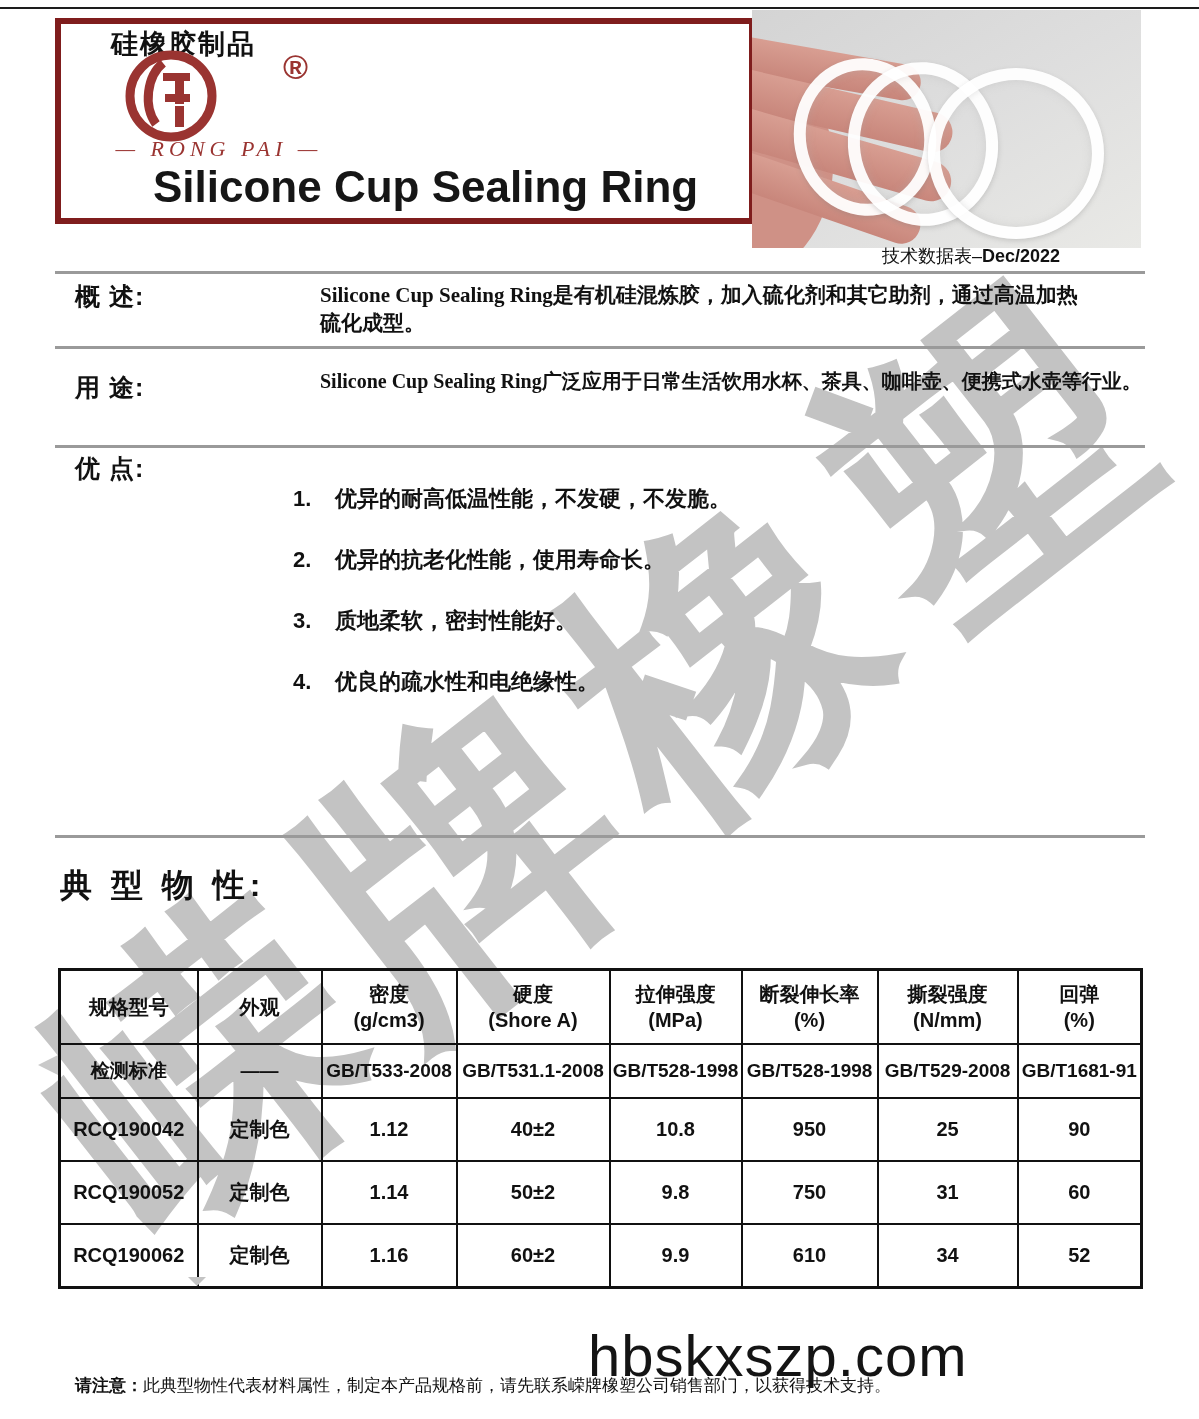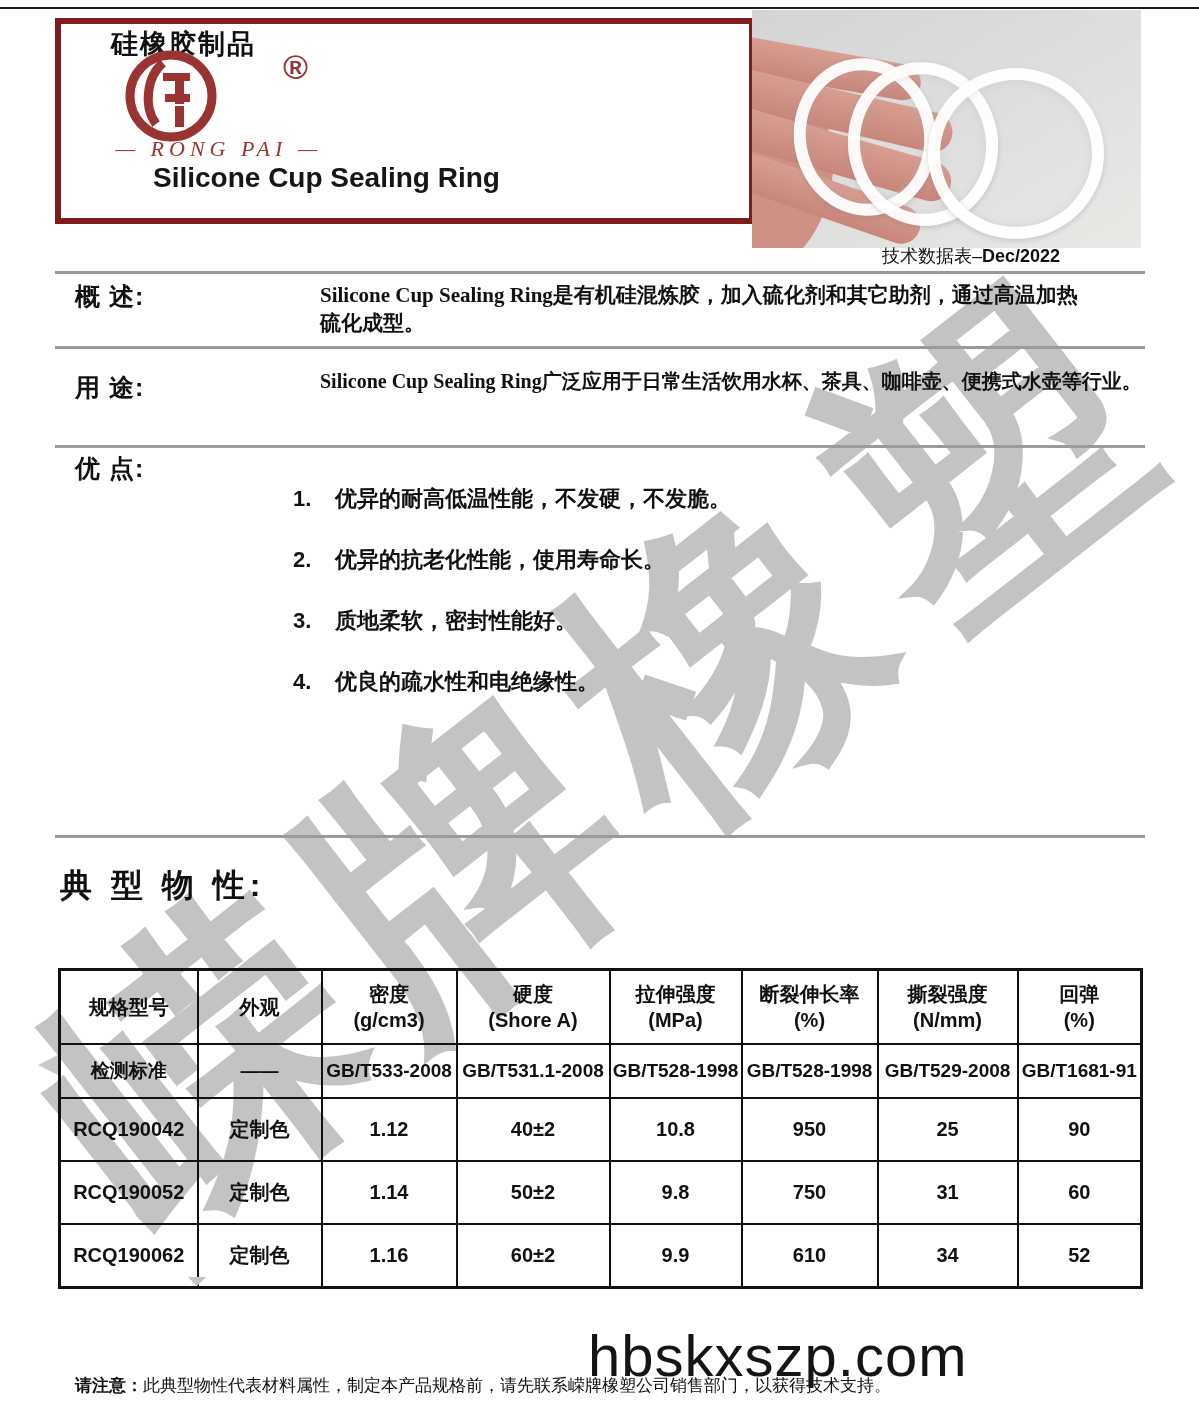--- a/index.html
+++ b/index.html
@@ -15,21 +15,21 @@
   .top-rule{position:absolute;left:0;top:7px;width:1199px;height:2px;background:#1d1d1d;z-index:1;}
 
   
   .logo-box{position:absolute;left:55px;top:18px;width:688px;height:194px;
     border:6px solid #7f1d1d;z-index:1;}
   .brand-top{position:absolute;left:50px;top:2px;font-size:27px;font-weight:bold;letter-spacing:2px;}
   .emblem{position:absolute;left:62px;top:24px;width:96px;height:96px;}
   .reg{position:absolute;left:222px;top:24px;font-size:34px;color:#9a3431;font-weight:bold;}
   .brand-roman{position:absolute;left:18px;top:112px;width:280px;text-align:center;
     font-family:"Liberation Serif",serif;font-size:22px;letter-spacing:5px;color:#9a3431;font-style:italic;}
-  .title-en{position:absolute;left:92px;top:138px;font-size:28px;font-weight:bold;color:#161616;}
+  .title-en{position:absolute;left:92px;top:138px;font-size:44px;font-weight:bold;color:#161616;}
   .title-zh{position:absolute;left:443px;top:210px;font-size:31px;font-weight:bold;
     letter-spacing:4px;z-index:1;}
 
   
   .photo{position:absolute;left:752px;top:10px;width:389px;height:238px;overflow:hidden;z-index:2;
     background:linear-gradient(150deg,#d4d4d4 0%,#dedede 50%,#e9e9e6 100%);}
   .finger{position:absolute;background:linear-gradient(180deg,#d89e92,#c8867b);border-radius:20px;}
   .f1{left:-30px;top:40px;width:200px;height:36px;transform:rotate(10deg);}
   .f2{left:-35px;top:80px;width:238px;height:40px;transform:rotate(13deg);}
   .f3{left:-35px;top:124px;width:238px;height:40px;transform:rotate(16deg);}

